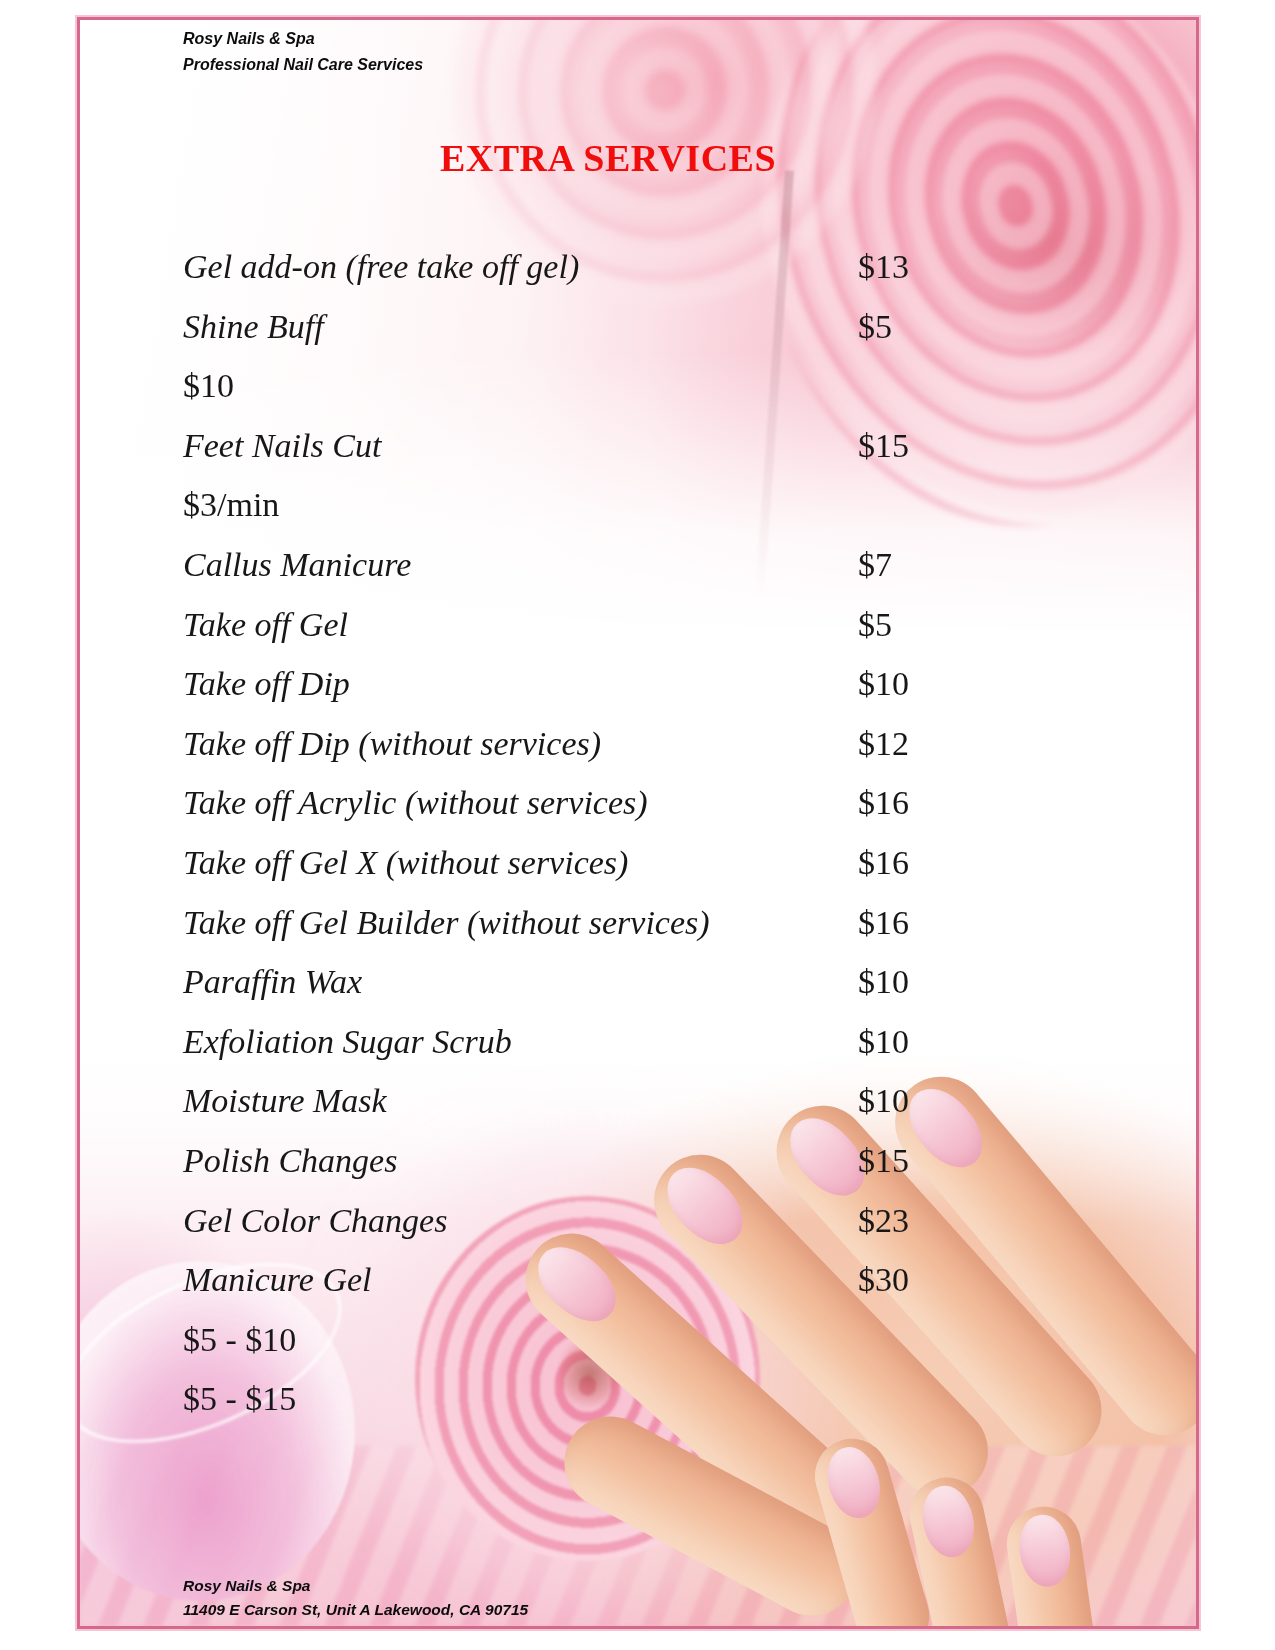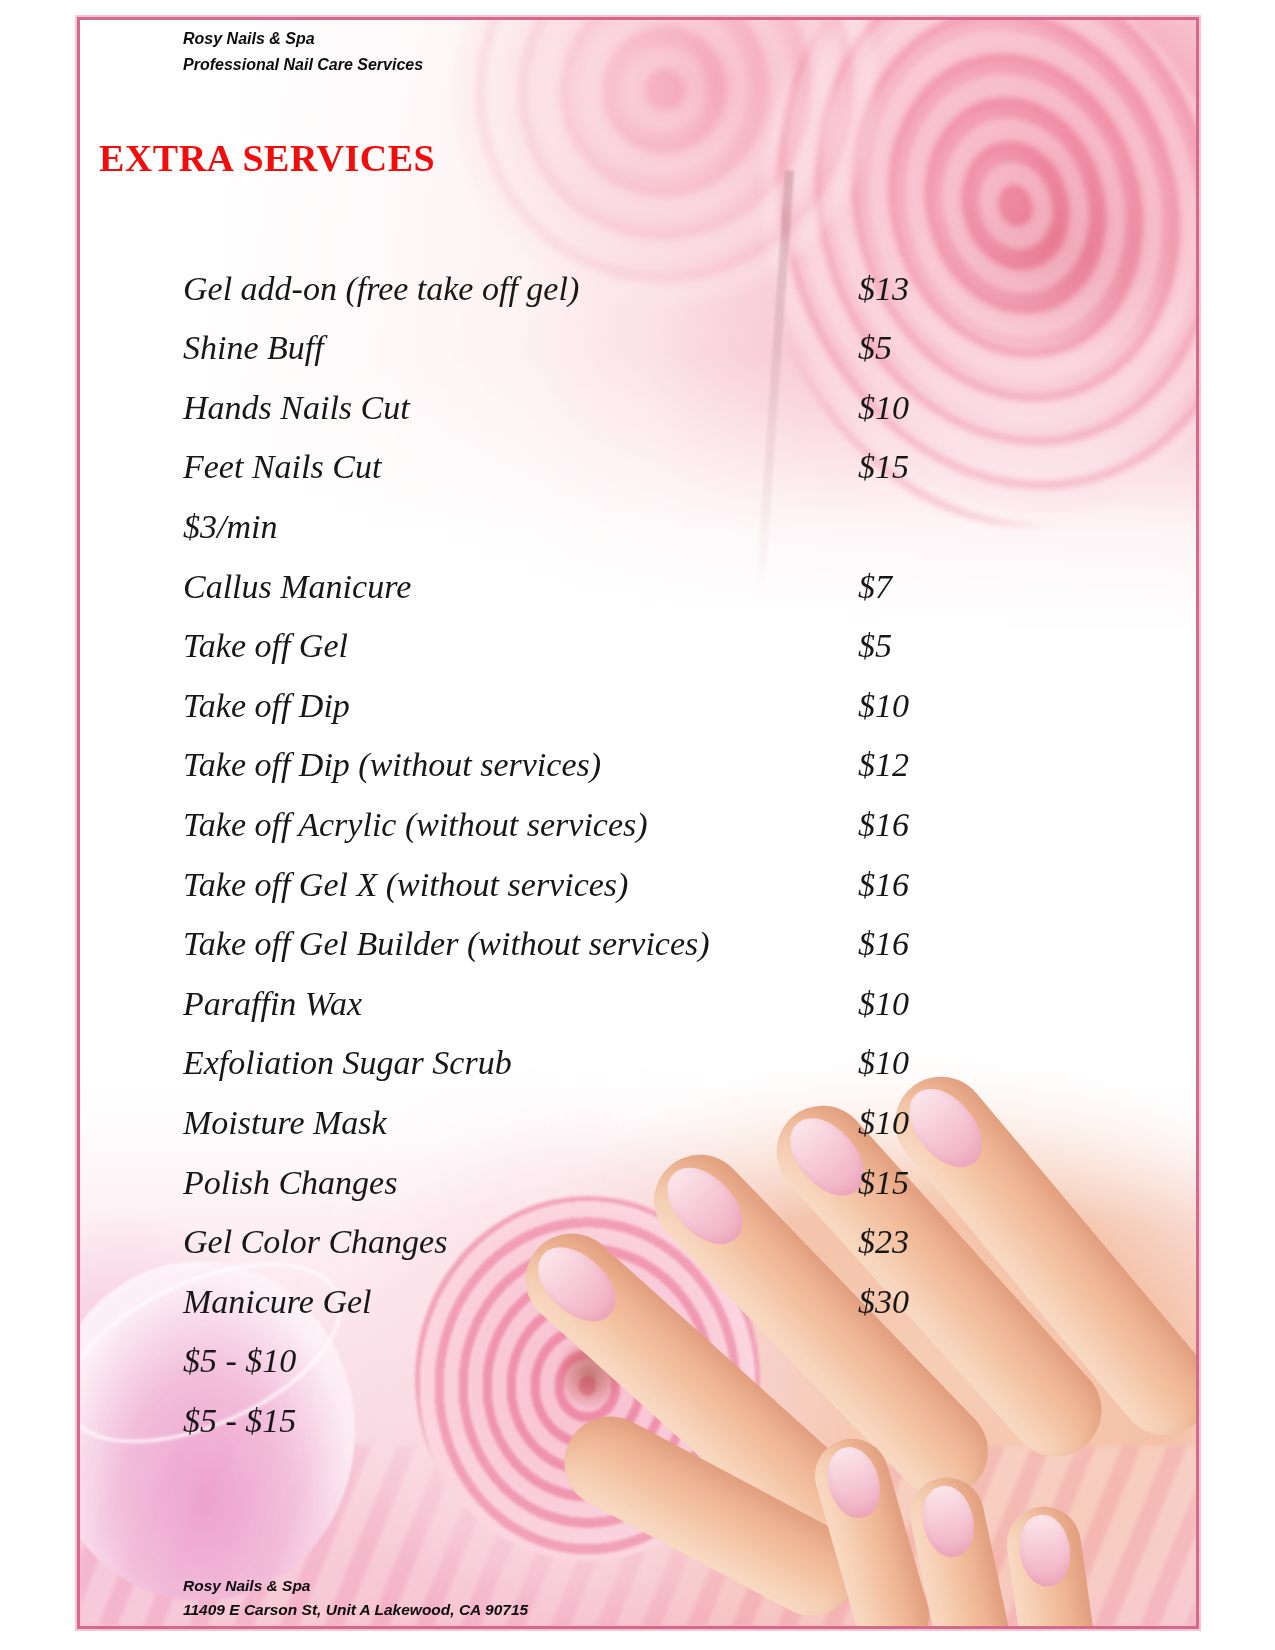--- a/index.html
+++ b/index.html
@@ -124,41 +124,40 @@
   .s3{left:392px;top:500px;transform:rotate(-8deg);}
   
   .brand{
     position:absolute;left:103px;top:6px;z-index:5;
     font-family:"Liberation Sans", sans-serif;
     font-weight:bold;font-style:italic;
     font-size:16px;line-height:26px;color:#0c0c0c;
   }
   .doc-title{
     position:absolute;left:0;top:116px;width:1056px;z-index:5;
-    text-align:left;
+    text-align:center;
     font-family:"Liberation Serif", serif;
     font-weight:bold;font-size:38px;line-height:44px;
     letter-spacing:0.5px;
     color:#f20d0d;
-    padding-left:19px;
   }
   .menu{
     position:absolute;left:103px;top:228px;width:920px;z-index:5;
     list-style:none;margin:0;padding:0;
   }
-  .row{display:flex;align-items:flex-end;height:59.6px;}
+  .row{display:flex;align-items:flex-start;height:59.6px;}
   .svc-name{
     flex:0 0 675px;
     font-family:"Liberation Serif", serif;
     font-style:italic;font-size:34px;color:#171717;
     white-space:nowrap;
   }
   .svc-price{
     font-family:"Liberation Serif", serif;
-    font-style:italic;font-size:34px;color:#171717;
+    font-size:34px;color:#171717;
     white-space:nowrap;
   }
   .footer{
     position:absolute;left:103px;bottom:4px;z-index:6;
     font-family:"Liberation Sans", sans-serif;
     font-weight:bold;font-style:italic;
     font-size:15.5px;line-height:24px;color:#0c0c0c;
   }
 </style>
 </head>
@@ -218,21 +217,20 @@
           <span class="svc-name">Gel add-on (free take off gel)</span>
           <span class="svc-price">$13</span>
         </li>
 
         <li class="row">
           <span class="svc-name">Shine Buff</span>
           <span class="svc-price">$5</span>
         </li>
 
         <li class="row">
-          <span class="svc-name">Hands Nails Cut</span>
           <span class="svc-price">$10</span>
         </li>
 
         <li class="row">
           <span class="svc-name">Feet Nails Cut</span>
           <span class="svc-price">$15</span>
         </li>
 
         <li class="row">
           <span class="svc-price">$3/min</span>

